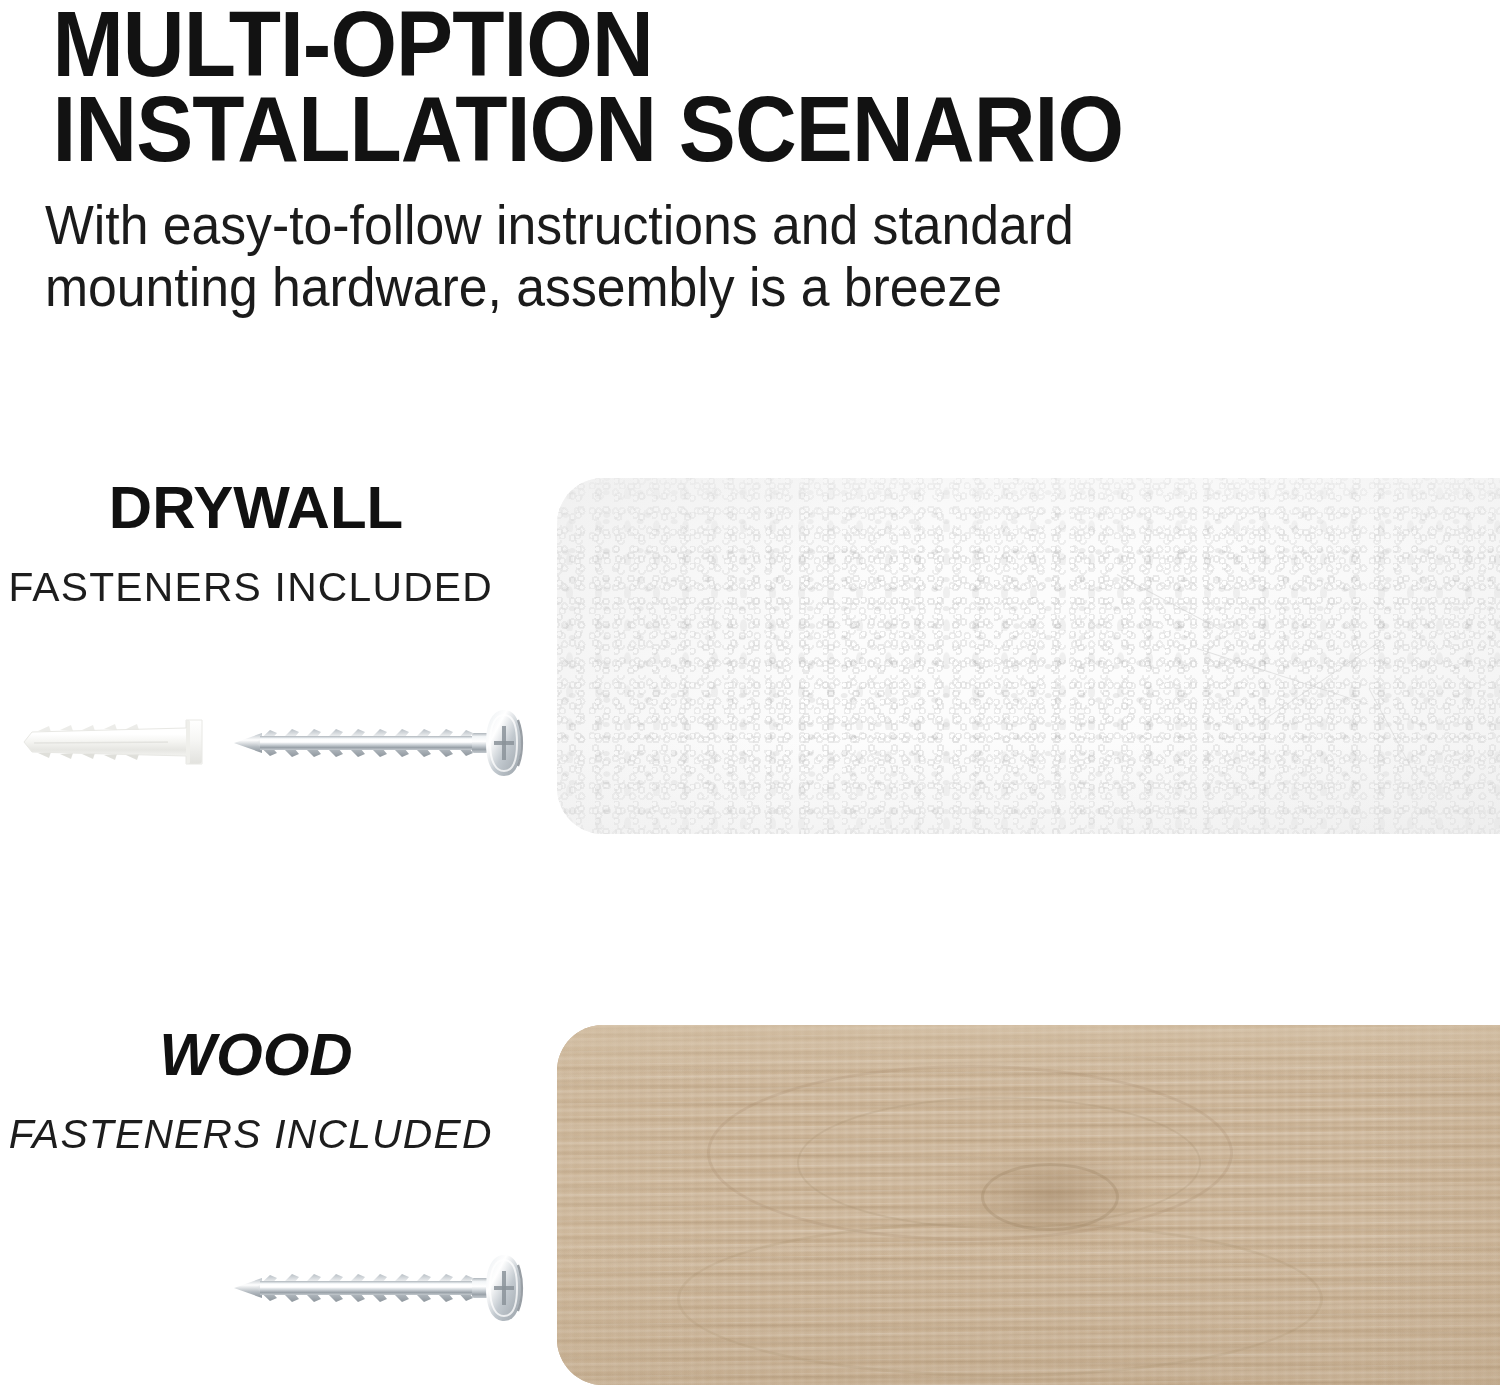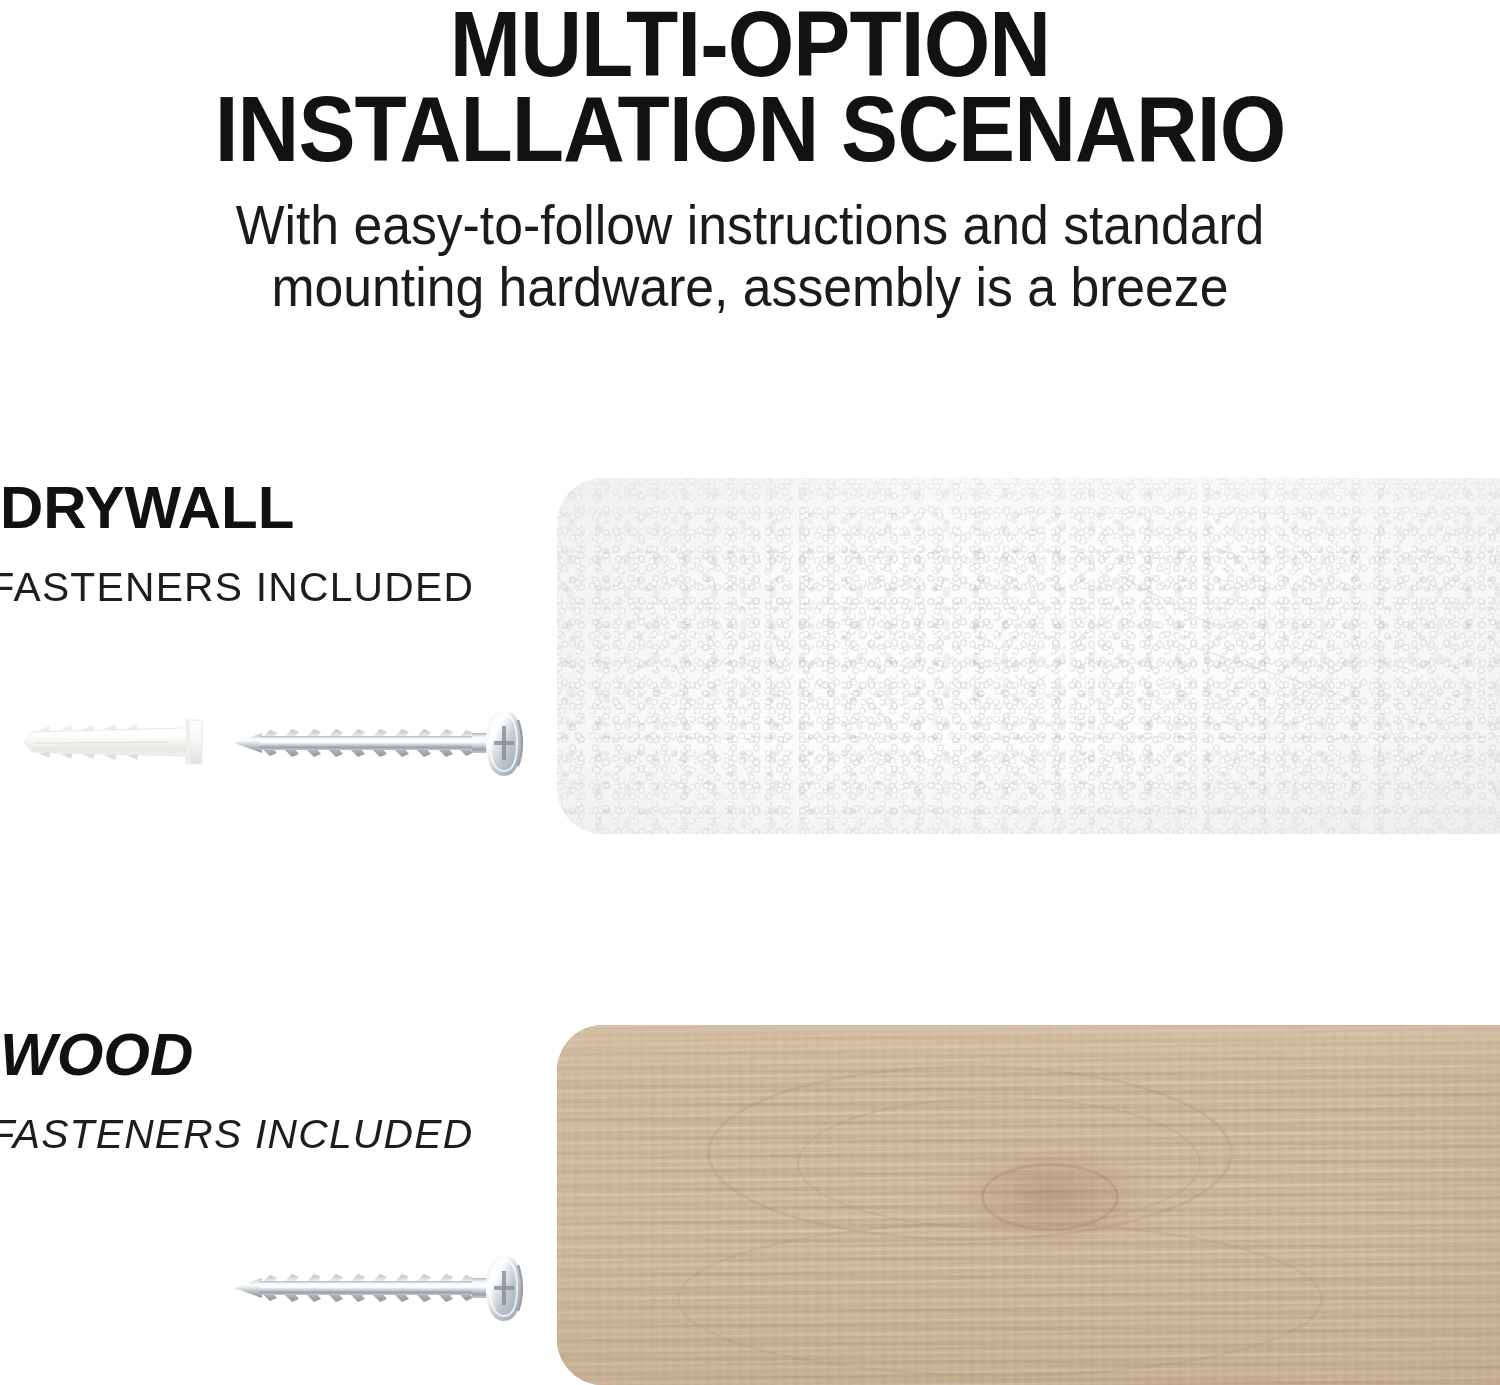--- a/index.html
+++ b/index.html
@@ -19,21 +19,20 @@
     background: #ffffff;
     overflow: hidden;
   }
 
   
   .header {
     position: absolute;
     left: 0;
     top: 0;
     width: 1500px;
-    text-align: center;
   }
   .headline {
     font-family: "Liberation Sans Narrow", "Liberation Sans", sans-serif;
     font-weight: 700;
     font-size: 92px;
     line-height: 0.92;
     letter-spacing: -1px;
     color: #121212;
     margin: 0;
     padding-top: 2px;
@@ -63,21 +62,21 @@
     width: 1500px;
   }
   #section-drywall { top: 478px; height: 356px; }
   #section-wood    { top: 1025px; height: 360px; font-style: italic; }
 
   .section-labels {
     position: absolute;
     left: 0;
     top: 0;
     width: 520px;
-    text-align: left;
+    text-align: center;
   }
   .material-title {
     font-family: "Liberation Sans", sans-serif;
     font-weight: 700;
     font-size: 60px;
     line-height: 1;
     letter-spacing: 0px;
     color: #111111;
     margin: 0;
     padding-right: 8px;

